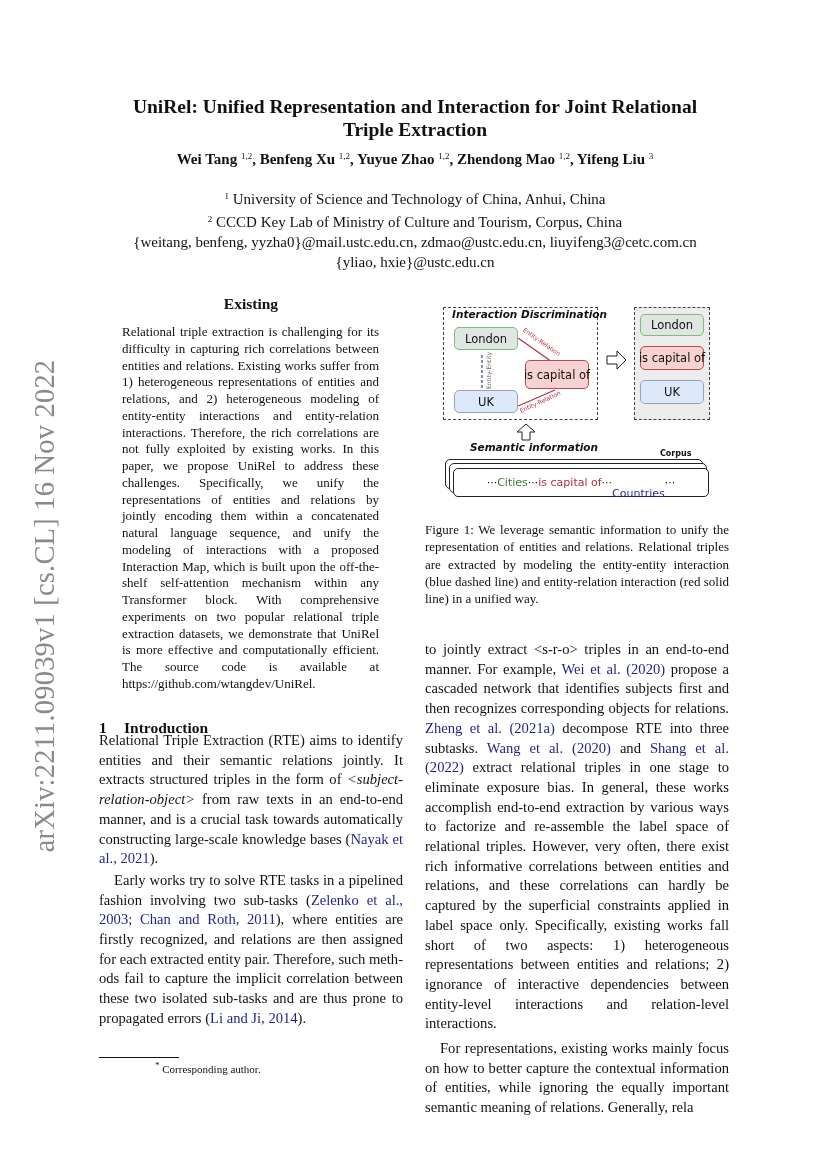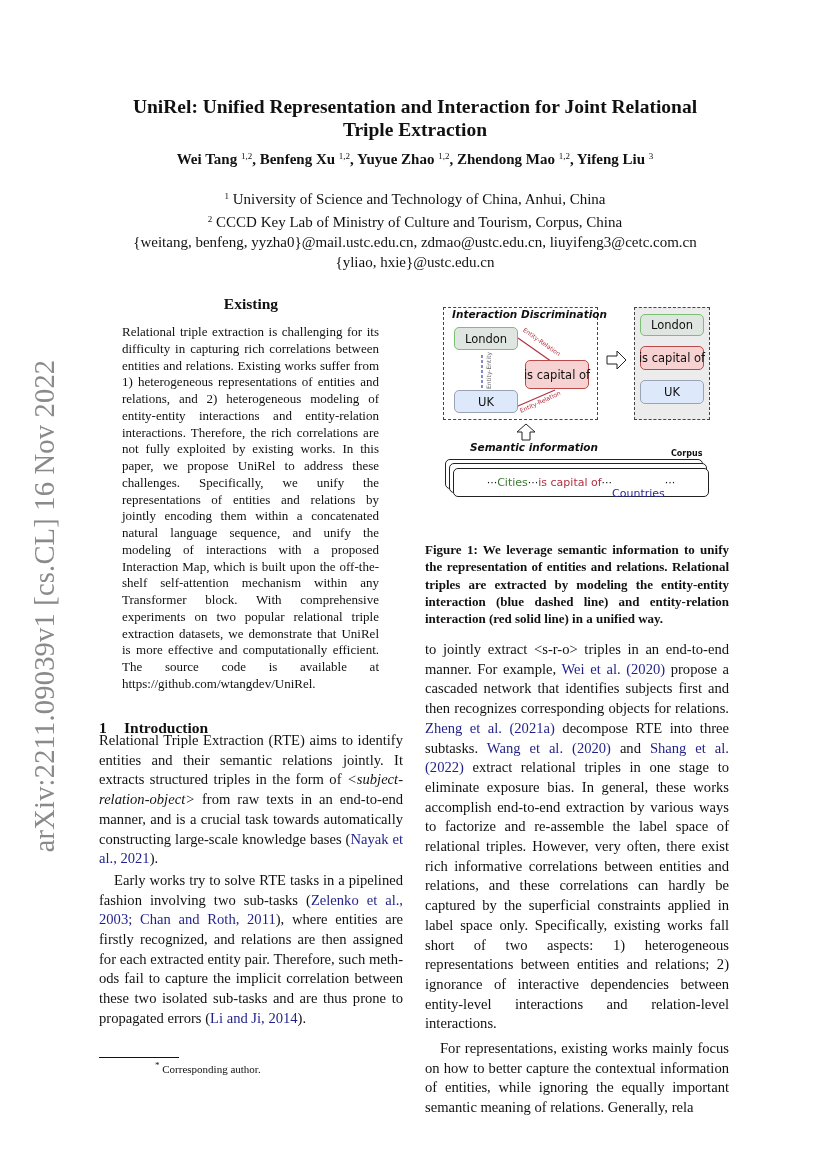--- a/index.html
+++ b/index.html
@@ -18,21 +18,21 @@
   .sec-heading { left:99px; top:703px; font-size:15.5px; font-weight:bold;margin-top:16px; }
   .sec-heading .num { display:inline-block; width:25px; }
   .col { font-size:14.6px; line-height:19.7px; text-align:justify; }
   .col p { margin:0; }
   .col p.indent { text-indent:15px; margin-top:2px; }
   .left-col { left:99px; width:304px; top:731px; }
   .right-col { left:425px; width:304px; top:640px; }
   .cite { color:#1f1f8a; }
   .fn-rule { left:99px; top:1057px; width:80px; border-top:1px solid #111; }
   .footnote { left:132px; top:1060px; font-size:11px;margin-left:23px; }
-  .caption { left:425px; width:304px; top:541px; font-size:13px; line-height:17.3px; text-align:justify;font-weight:bold; }
+  .caption { left:425px; width:304px; top:521px; font-size:13px; line-height:17.3px; text-align:justify; }
   
   .figure { left:440px; top:305px; width:280px; height:200px; font-family:"DejaVu Sans", sans-serif; }
   .fig-box { border:1px dashed #444; position:absolute; box-sizing:border-box; }
   .node { position:absolute; border-radius:5px; box-sizing:border-box; display:flex; align-items:center; justify-content:center; font-size:11.5px; color:#111; white-space:nowrap; }
   .node-green { background:#dfe5e0; border:1px solid #7bbf73; }
   .node-red { background:#f6d2d2; border:1px solid #b94a4a; }
   .node-blue { background:#dde9fb; border:1px solid #9aa3b5; }
   .fig-title { font-style:italic; font-weight:bold; font-size:10.5px; position:absolute; white-space:nowrap; }
   .edge-label { position:absolute; font-size:6px; white-space:nowrap; }
   .corpus-card { position:absolute; border:1px solid #222; border-radius:5px; background:#fff; box-sizing:border-box; }
@@ -102,21 +102,21 @@
   <div class="fig-box" style="left:194px; top:2px; width:76px; height:113px; background:#ececec;"></div>
   <div class="node node-green" style="left:200px; top:9px; width:64px; height:22px;">London</div>
   <div class="node node-red" style="left:200px; top:41px; width:64px; height:24px;">is capital of</div>
   <div class="node node-blue" style="left:200px; top:75px; width:64px; height:24px;">UK</div>
 
   <svg class="abs" style="left:76px; top:118px;" width="20" height="18">
     <path d="M6 17 V9 H1 L10 1 L19 9 H14 V17 Z" fill="#fff" stroke="#222" stroke-width="1"></path>
   </svg>
   <div class="fig-title" style="left:30px; top:136px; font-size:10.5px;">Semantic information</div>
 
-  <div class="fig-title" style="left:231px; top:144px; font-style:normal; font-size:8px;">Corpus</div>
+  <div class="fig-title" style="left:220px; top:144px; font-style:normal; font-size:8px;">Corpus</div>
   <div class="corpus-card" style="left:5px; top:154px; width:258px; height:30px;"></div>
   <div class="corpus-card" style="left:9px; top:158px; width:258px; height:30px;"></div>
   <div class="corpus-card" style="left:13px; top:163px; width:256px; height:29px; display:flex; align-items:center; justify-content:center; font-size:11px;">
     <span>··· </span>
       <span style="color:#3d7a33;text-align:center;">Cities</span>
       <span> ··· </span>
       <span style="color:#b03040;">is capital of</span>
       <span> ··· </span>
       <span style="color:#2a2aa0;margin-top:21px;">Countries</span>
       <span> ···</span>

